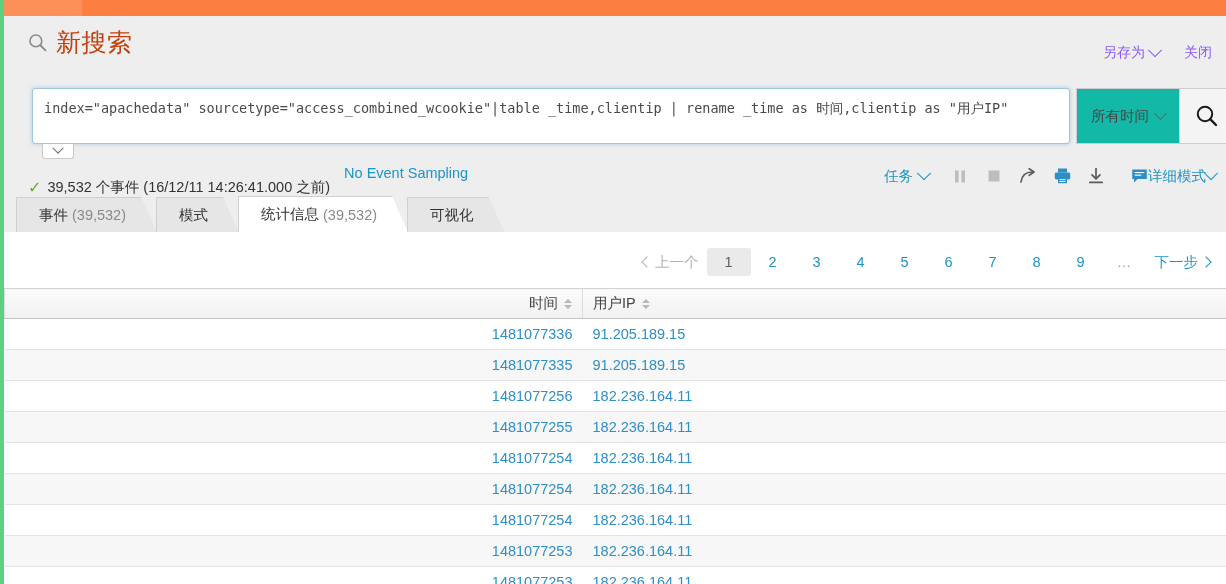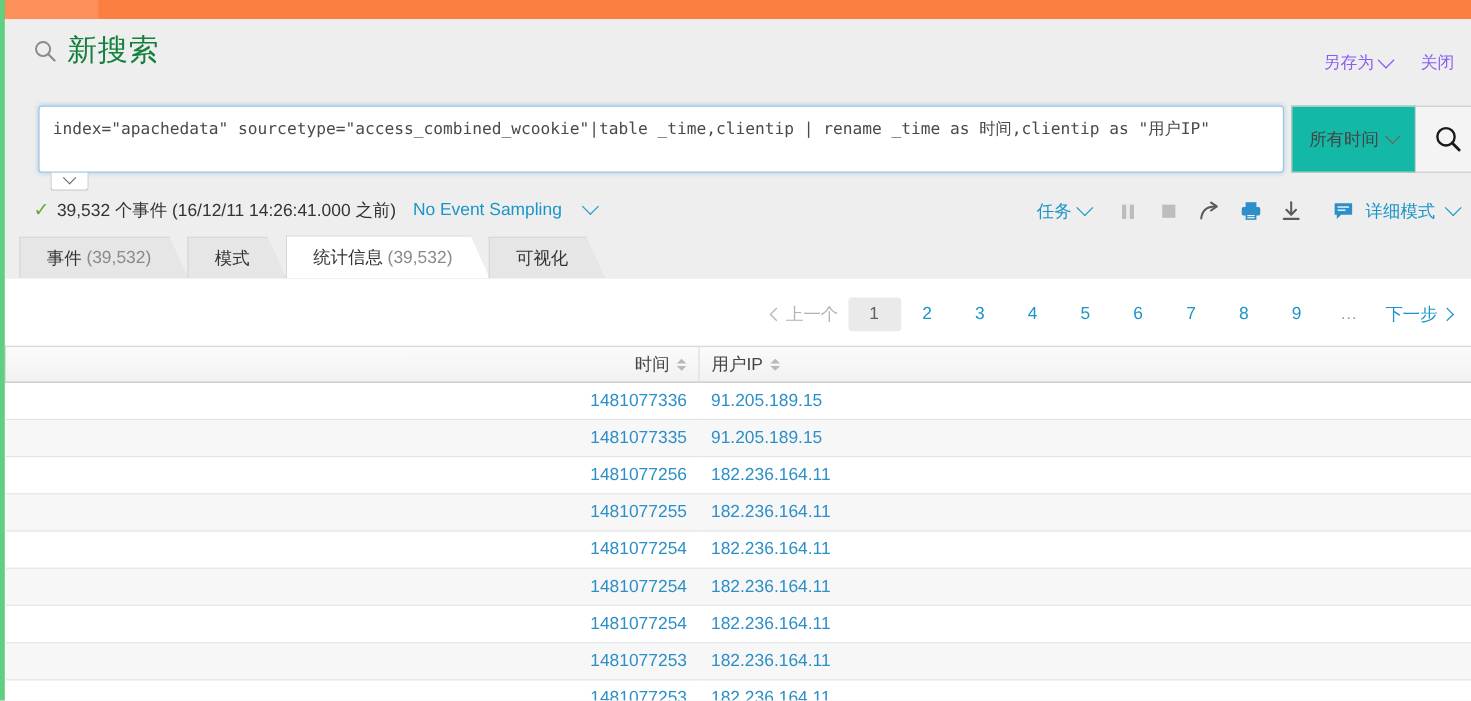--- a/index.html
+++ b/index.html
@@ -59,21 +59,21 @@
     display: flex;
     align-items: center;
     gap: 9px;
   }
   .mag-icon {
     display: block;
     width: 19px; height: 19px;
   }
   .page-title {
     font-size: 25px;
-    color: #15803d;
+    color: #c2410c;
     line-height: 1;
     letter-spacing: 0.5px;
   }
 
   .header-links {
     position: absolute;
     right: 14px; top: 28px;
     display: flex;
     align-items: center;
     gap: 24px;
@@ -194,20 +194,21 @@
     color: #63ac2e;
     font-size: 16px;
     margin-right: -8px;
   }
   .status-sampling {
     color: #1b95c8;
     cursor: pointer;
     display: flex;
     align-items: center;
     gap: 19px;
+    flex-direction: column;
   }
   .status-sampling .caret { border-color: #1b95c8; }
 
   .status-right {
     position: absolute;
     right: 10px; top: 3px;
     display: flex;
     align-items: center;
     gap: 0px;
     font-size: 14.5px;
@@ -227,21 +228,21 @@
     display: flex;
     align-items: center;
     justify-content: center;
     cursor: pointer;
   }
   .mode-link {
     color: #1b95c8;
     cursor: pointer;
     display: flex;
     align-items: center;
-    gap: 10px;
+    gap: 0;
     padding-left: 18px;
     white-space: nowrap;
   }
   .mode-link .caret { border-color: #1b95c8; }
 
   
   .tabs-wrap {
     position: absolute;
     left: 4px; top: 196px;
     width: 1222px; height: 36px;

